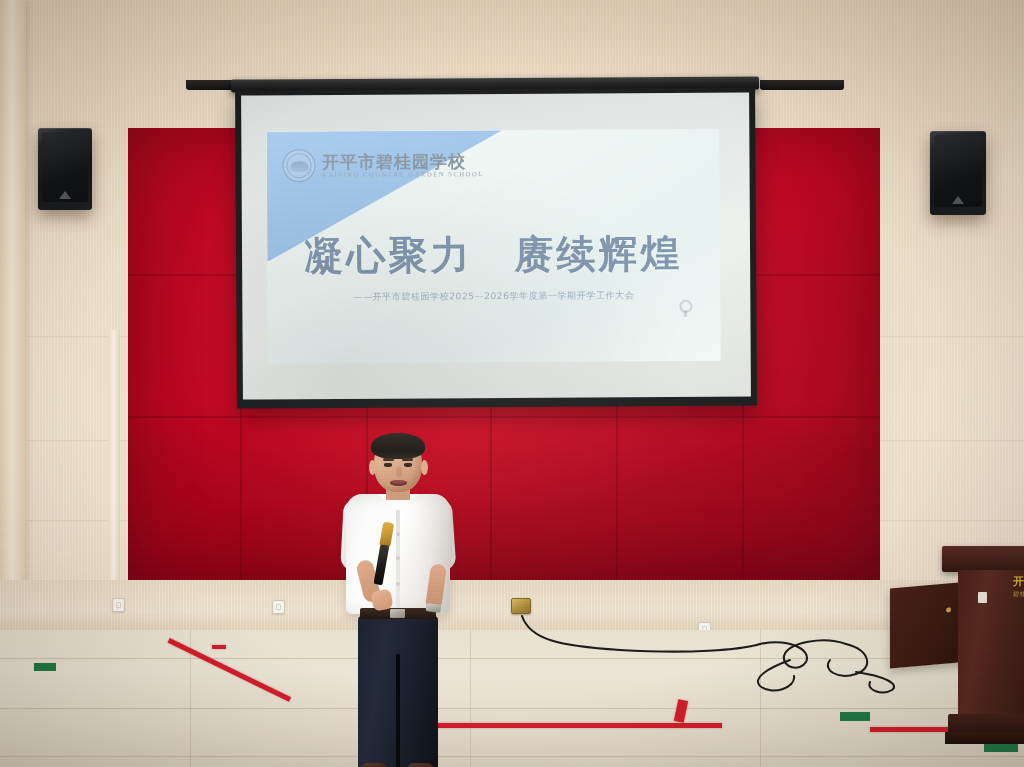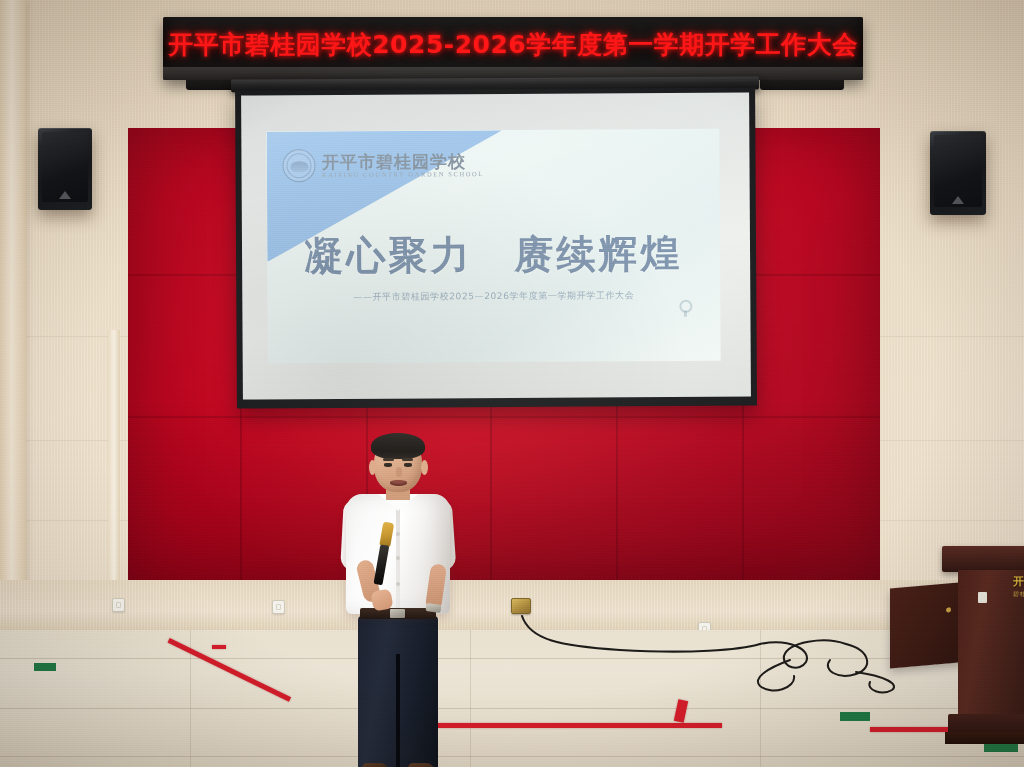--- a/index.html
+++ b/index.html
@@ -460,23 +460,20 @@
 
   <div class="wall"></div>
   <div class="wall-seam" style="top:336px"></div>
   <div class="wall-seam" style="top:440px"></div>
   <div class="wall-seam" style="top:520px"></div>
   <div class="col-left"></div>
   <div class="col-left2"></div>
 
   <div class="led-bracket" style="left:186px"></div>
   <div class="led-bracket" style="left:760px"></div>
-  <div class="led-banner">
-    <span class="led-text">开平市碧桂园学校2025-2026学年度第一学期开学工作大会</span>
-  </div>
 
   <div class="backdrop">
     <div class="seam-v" style="left:112px"></div>
     <div class="seam-v" style="left:238px"></div>
     <div class="seam-v" style="left:362px"></div>
     <div class="seam-v" style="left:488px"></div>
     <div class="seam-v" style="left:614px"></div>
     <div class="seam-h" style="top:146px"></div>
     <div class="seam-h" style="top:288px"></div>
     <div class="backdrop-shade"></div>

